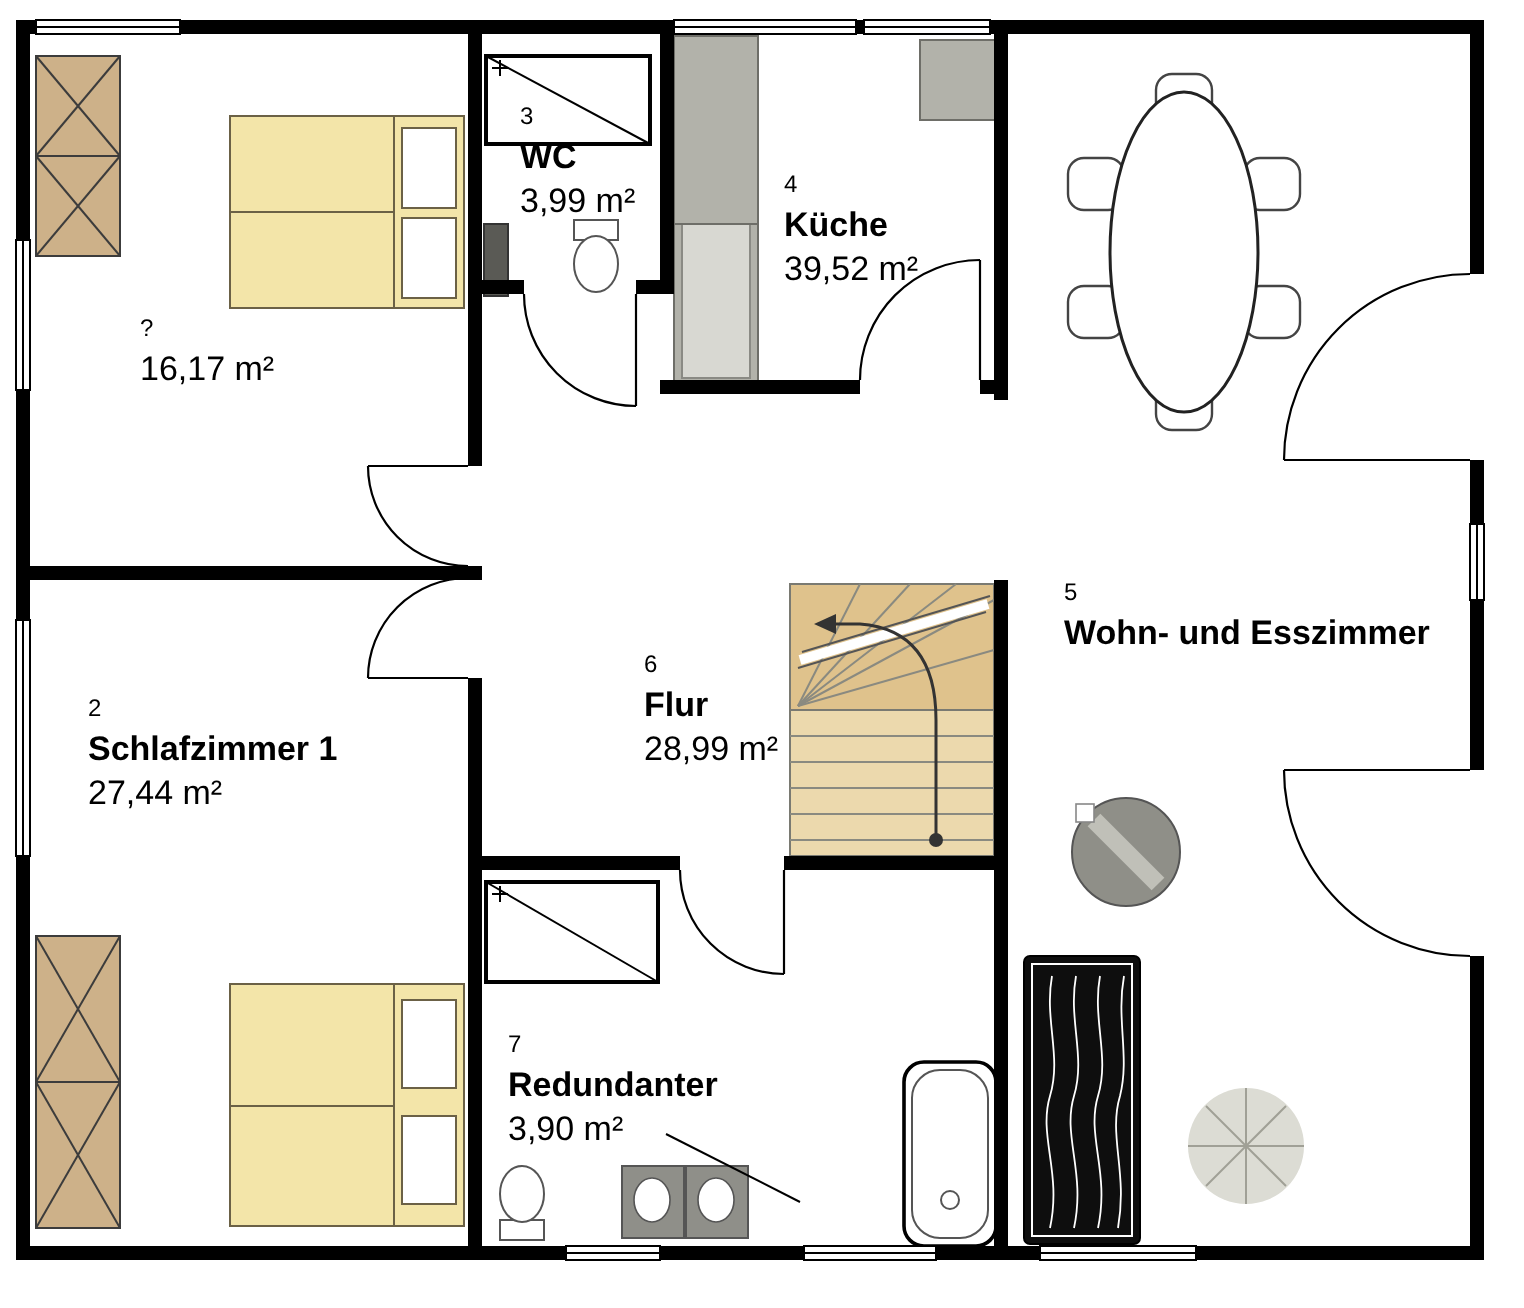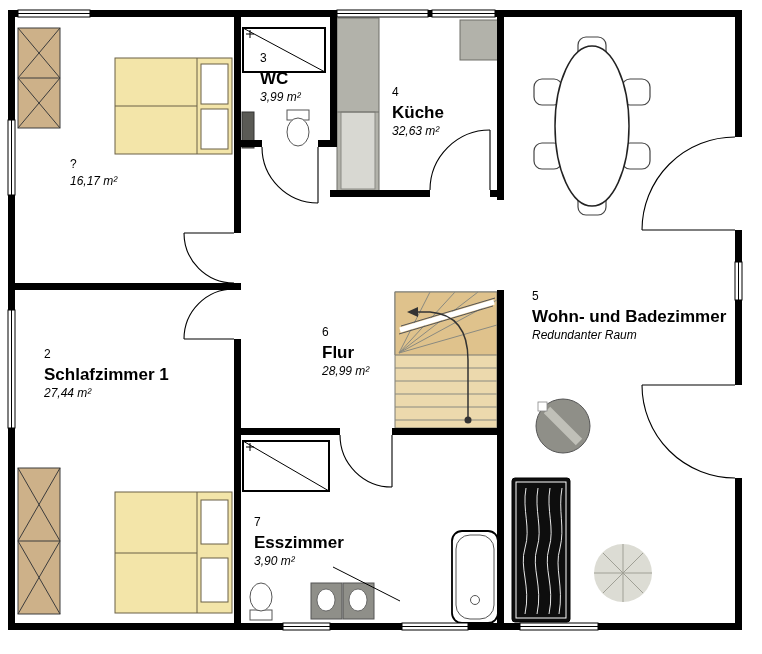--- a/index.html
+++ b/index.html
@@ -3,21 +3,21 @@
 <meta charset="utf-8">
 <title>Floor plan</title>
 <style>
   html,body { margin:0; padding:0; background:#ffffff; }
   body { width:762px; height:654px; position:relative; font-family:"Liberation Sans", sans-serif; }
   .plan-stage { position:relative; width:762px; height:654px; }
   .plan-stage svg { position:absolute; left:0; top:0; }
   .room-label { position:absolute; color:#000; line-height:1.15; pointer-events:none; }
   .room-number { font-size:12px; margin-bottom:3px; }
   .room-name  { font-size:17px; font-weight:bold; white-space:nowrap; }
-  .room-area, .room-note { font-size:12px; margin-top:3px;font-style:italic; }
+  .room-area, .room-note { font-size:17px; margin-top:3px; }
 </style>
 </head>
 <body>
 
 <div class="plan-stage">
 
 <svg width="762" height="654" viewBox="0 0 762 654">
 
   <g stroke="#3c3c3c" stroke-width="1">
     <rect x="18" y="28" width="42" height="100" fill="#cdb189"></rect>
@@ -282,34 +282,33 @@
 
 <div class="room-label" style="left:260px; top:52px;">
   <div class="room-number">3</div>
   <div class="room-name">WC</div>
   <div class="room-area">3,99 m²</div>
 </div>
 
 <div class="room-label" style="left:392px; top:86px;">
   <div class="room-number">4</div>
   <div class="room-name">Küche</div>
-  <div class="room-area">32,63 m²</div>
+  <div class="room-area">39,52 m²</div>
 </div>
 
 <div class="room-label" style="left:532px; top:290px;">
   <div class="room-number">5</div>
-  <div class="room-name">Wohn- und Badezimmer</div>
-  <div class="room-note">Redundanter Raum</div>
+  <div class="room-name">Wohn- und Esszimmer</div>
 </div>
 
 <div class="room-label" style="left:322px; top:326px;">
   <div class="room-number">6</div>
   <div class="room-name">Flur</div>
   <div class="room-area">28,99 m²</div>
 </div>
 
 <div class="room-label" style="left:254px; top:516px;">
   <div class="room-number">7</div>
-  <div class="room-name">Esszimmer</div>
+  <div class="room-name">Redundanter</div>
   <div class="room-area">3,90 m²</div>
 </div>
 
 </div>
 
 </body></html>

